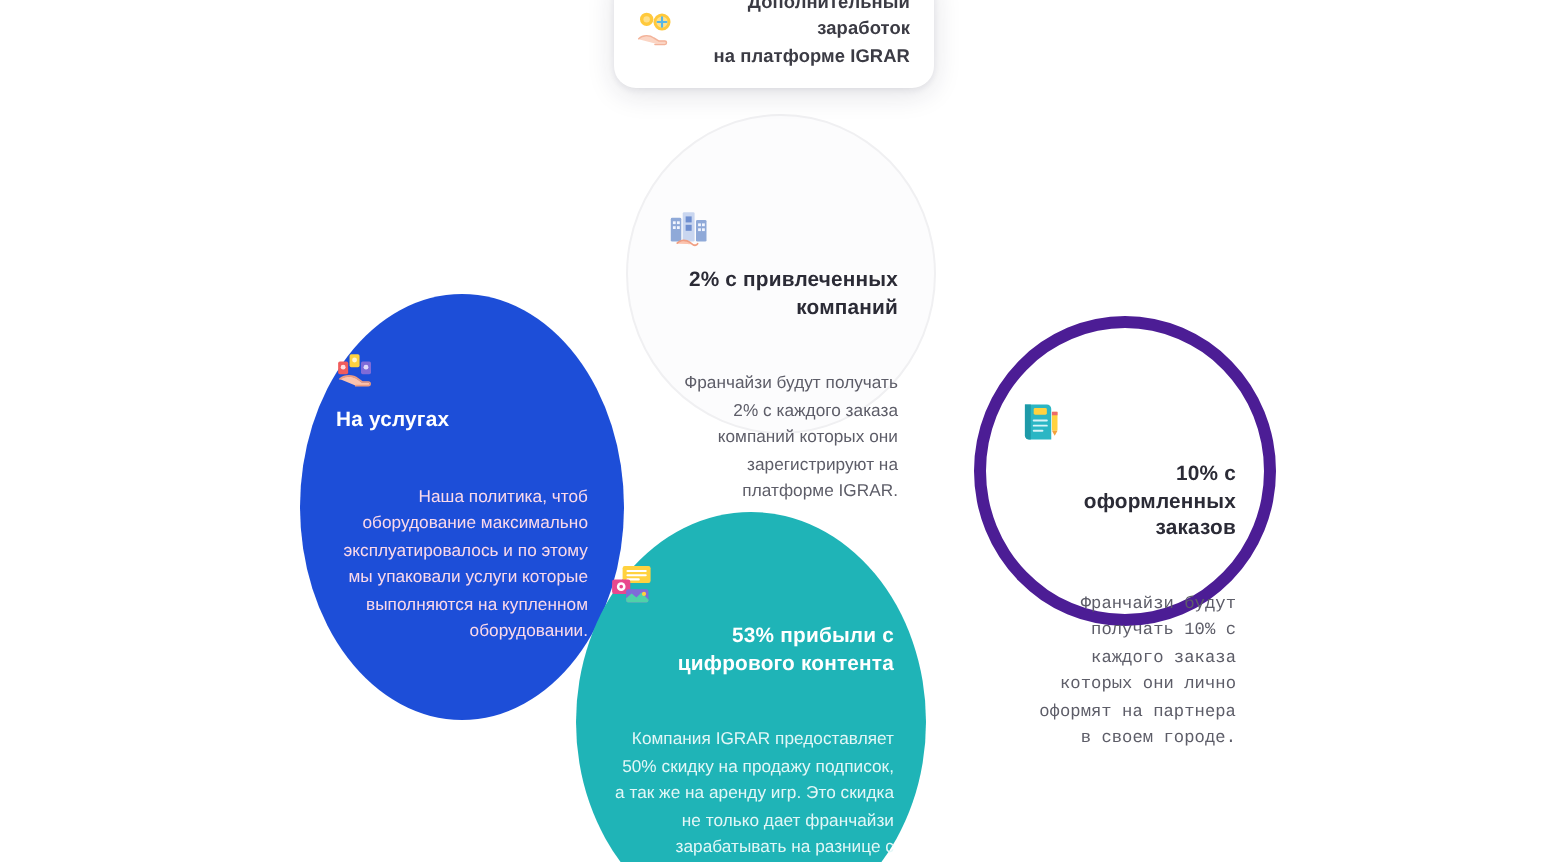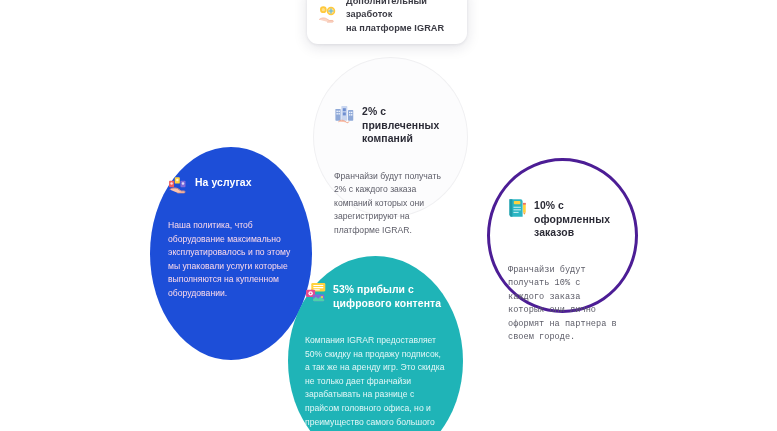--- a/index.html
+++ b/index.html
@@ -12,20 +12,21 @@
     font-family: "Liberation Sans", "DejaVu Sans", sans-serif;
     -webkit-font-smoothing: antialiased;
   }
 
   #stage {
     position: relative;
     width: 773px;
     height: 431px;
     overflow: hidden;
     background: #ffffff;
+    text-align: right;
   }
 
   
   .top-card {
     position: absolute;
     left: 307px;
     top: -14px;
     width: 160px;
     box-sizing: border-box;
     background: #ffffff;
@@ -54,20 +55,21 @@
   .circle-inner {
     position: absolute;
     left: 0; right: 0;
     box-sizing: border-box;
   }
   .c-head {
     display: flex;
     align-items: flex-start;
     gap: 7px;
     margin-bottom: 7px;
+    flex-direction: column;
   }
   .c-title {
     font-size: 10.4px;
     font-weight: 700;
     line-height: 1.3;
     letter-spacing: 0.1px;
     padding-top: 2px;
   }
   .c-body {
     font-size: 8.6px;
@@ -90,21 +92,21 @@
   #circle-2pct .c-title { color: #2b2b36; }
   #circle-2pct .c-body { color: #5d5d68; }
 
   
   #circle-10pct {
     left: 487px;
     top: 158px;
     width: 151px;
     height: 155px;
     background: #ffffff;
-    border: 3px solid #4c1d95;
+    border: 6px solid #4c1d95;
     z-index: 10;
   }
   #circle-10pct .circle-inner { top: 36px; padding: 0 14px 0 18px; }
   #circle-10pct .c-title { color: #2b2b36; }
   #circle-10pct .c-body { color: #5d5d68; font-family: Liberation Mono, monospace; }
 
   
   #circle-services {
     left: 150px;
     top: 147px;

